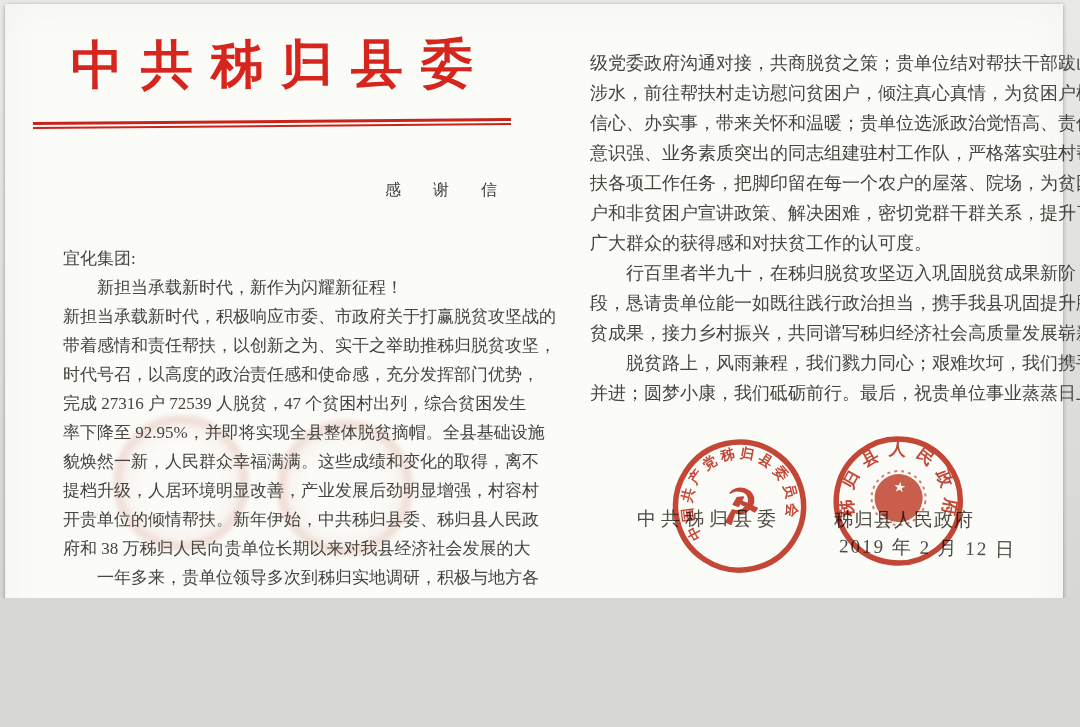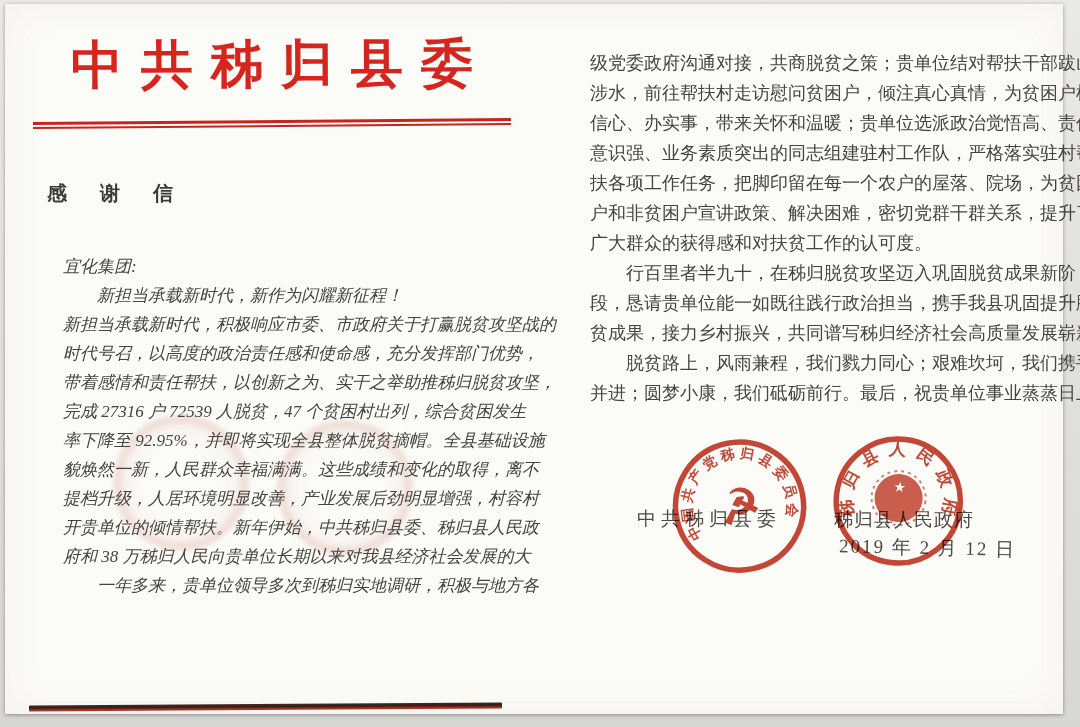--- a/index.html
+++ b/index.html
@@ -2,21 +2,21 @@
 <html><head>
 <meta charset="utf-8">
 <style>
   html,body{margin:0;padding:0;}
   body{
     width:1080px;height:727px;
     font-family:"Liberation Serif","DejaVu Serif",serif;
     background:#d7d7d5;
   }
   .stage{
-    position:relative;width:1080px;height:727px;overflow:hidden;
+    position:relative;width:1080px;height:598px;overflow:hidden;
     background:linear-gradient(180deg,#e9e9e7 0%,#d7d7d5 100%);
   }
   .paper{
     position:absolute;left:5px;top:4px;width:1058px;height:710px;
     background:#fbfbf8;
     box-shadow:0 1px 4px rgba(0,0,0,.35), inset 0 0 40px rgba(120,110,95,.06);
   }
   
   .page-left{position:absolute;left:28px;top:16px;width:478px;height:690px;}
   .letterhead{
@@ -24,26 +24,26 @@
     font-size:52px;font-weight:bold;color:#d6251c;
     letter-spacing:18px;padding-left:18px;line-height:1.25;
     transform:rotate(-0.3deg);
   }
   .head-rule{
     position:absolute;top:100px;left:0;width:478px;height:2px;
     border-top:3px solid #c9241b;border-bottom:2px solid #c9241b;
     transform:rotate(-0.5deg);
   }
   .letter-title{
-    position:absolute;top:160px;left:0;right:0;text-align:left;
-    font-size:20px;font-weight:700;color:#3d3b37;
+    position:absolute;top:160px;left:0;right:0;text-align:right;
+    font-size:16px;font-weight:400;color:#3d3b37;
     letter-spacing:14px;padding-left:14px;
   }
   .body-block{position:absolute;font-size:17px;color:#46443f;}
-  .body-left{top:232px;left:30px;width:448px;line-height:29px;font-style:italic;}
+  .body-left{top:224px;left:30px;width:448px;line-height:29px;}
   .body-left .line{white-space:nowrap;}
   .line{white-space:nowrap;}
   .footer-rule{
     position:absolute;left:24px;top:700px;width:473px;height:6px;
     background:linear-gradient(180deg,#47291f 0%,#311f1a 45%,#9c3122 75%,#b23a28 100%);
     transform:rotate(-0.35deg);border-radius:1px;
   }
   
   .bleed{
     position:absolute;border-radius:50%;
@@ -78,22 +78,22 @@
       <div class="bleed bleed-2"></div>
 
       <div class="letterhead">中共秭归县委</div>
       <div class="head-rule"></div>
       <div class="letter-title">感 谢 信</div>
 
       <div class="body-block body-left">
           <div class="line">宜化集团:</div>
           <div class="line">　　新担当承载新时代，新作为闪耀新征程！</div>
           <div class="line">新担当承载新时代，积极响应市委、市政府关于打赢脱贫攻坚战的</div>
+          <div class="line">带着感情和责任帮扶，以创新之为、实干之举助推秭归脱贫攻坚，</div>
           <div class="line">时代号召，以高度的政治责任感和使命感，充分发挥部门优势，</div>
-          <div class="line">带着感情和责任帮扶，以创新之为、实干之举助推秭归脱贫攻坚，</div>
           <div class="line">完成 27316 户 72539 人脱贫，47 个贫困村出列，综合贫困发生</div>
           <div class="line">率下降至 92.95%，并即将实现全县整体脱贫摘帽。全县基础设施</div>
           <div class="line">貌焕然一新，人民群众幸福满满。这些成绩和变化的取得，离不</div>
           <div class="line">提档升级，人居环境明显改善，产业发展后劲明显增强，村容村</div>
           <div class="line">开贵单位的倾情帮扶。新年伊始，中共秭归县委、秭归县人民政</div>
           <div class="line">府和 38 万秭归人民向贵单位长期以来对我县经济社会发展的大</div>
           <div class="line">　　一年多来，贵单位领导多次到秭归实地调研，积极与地方各</div>
         </div>
     </div>
 

